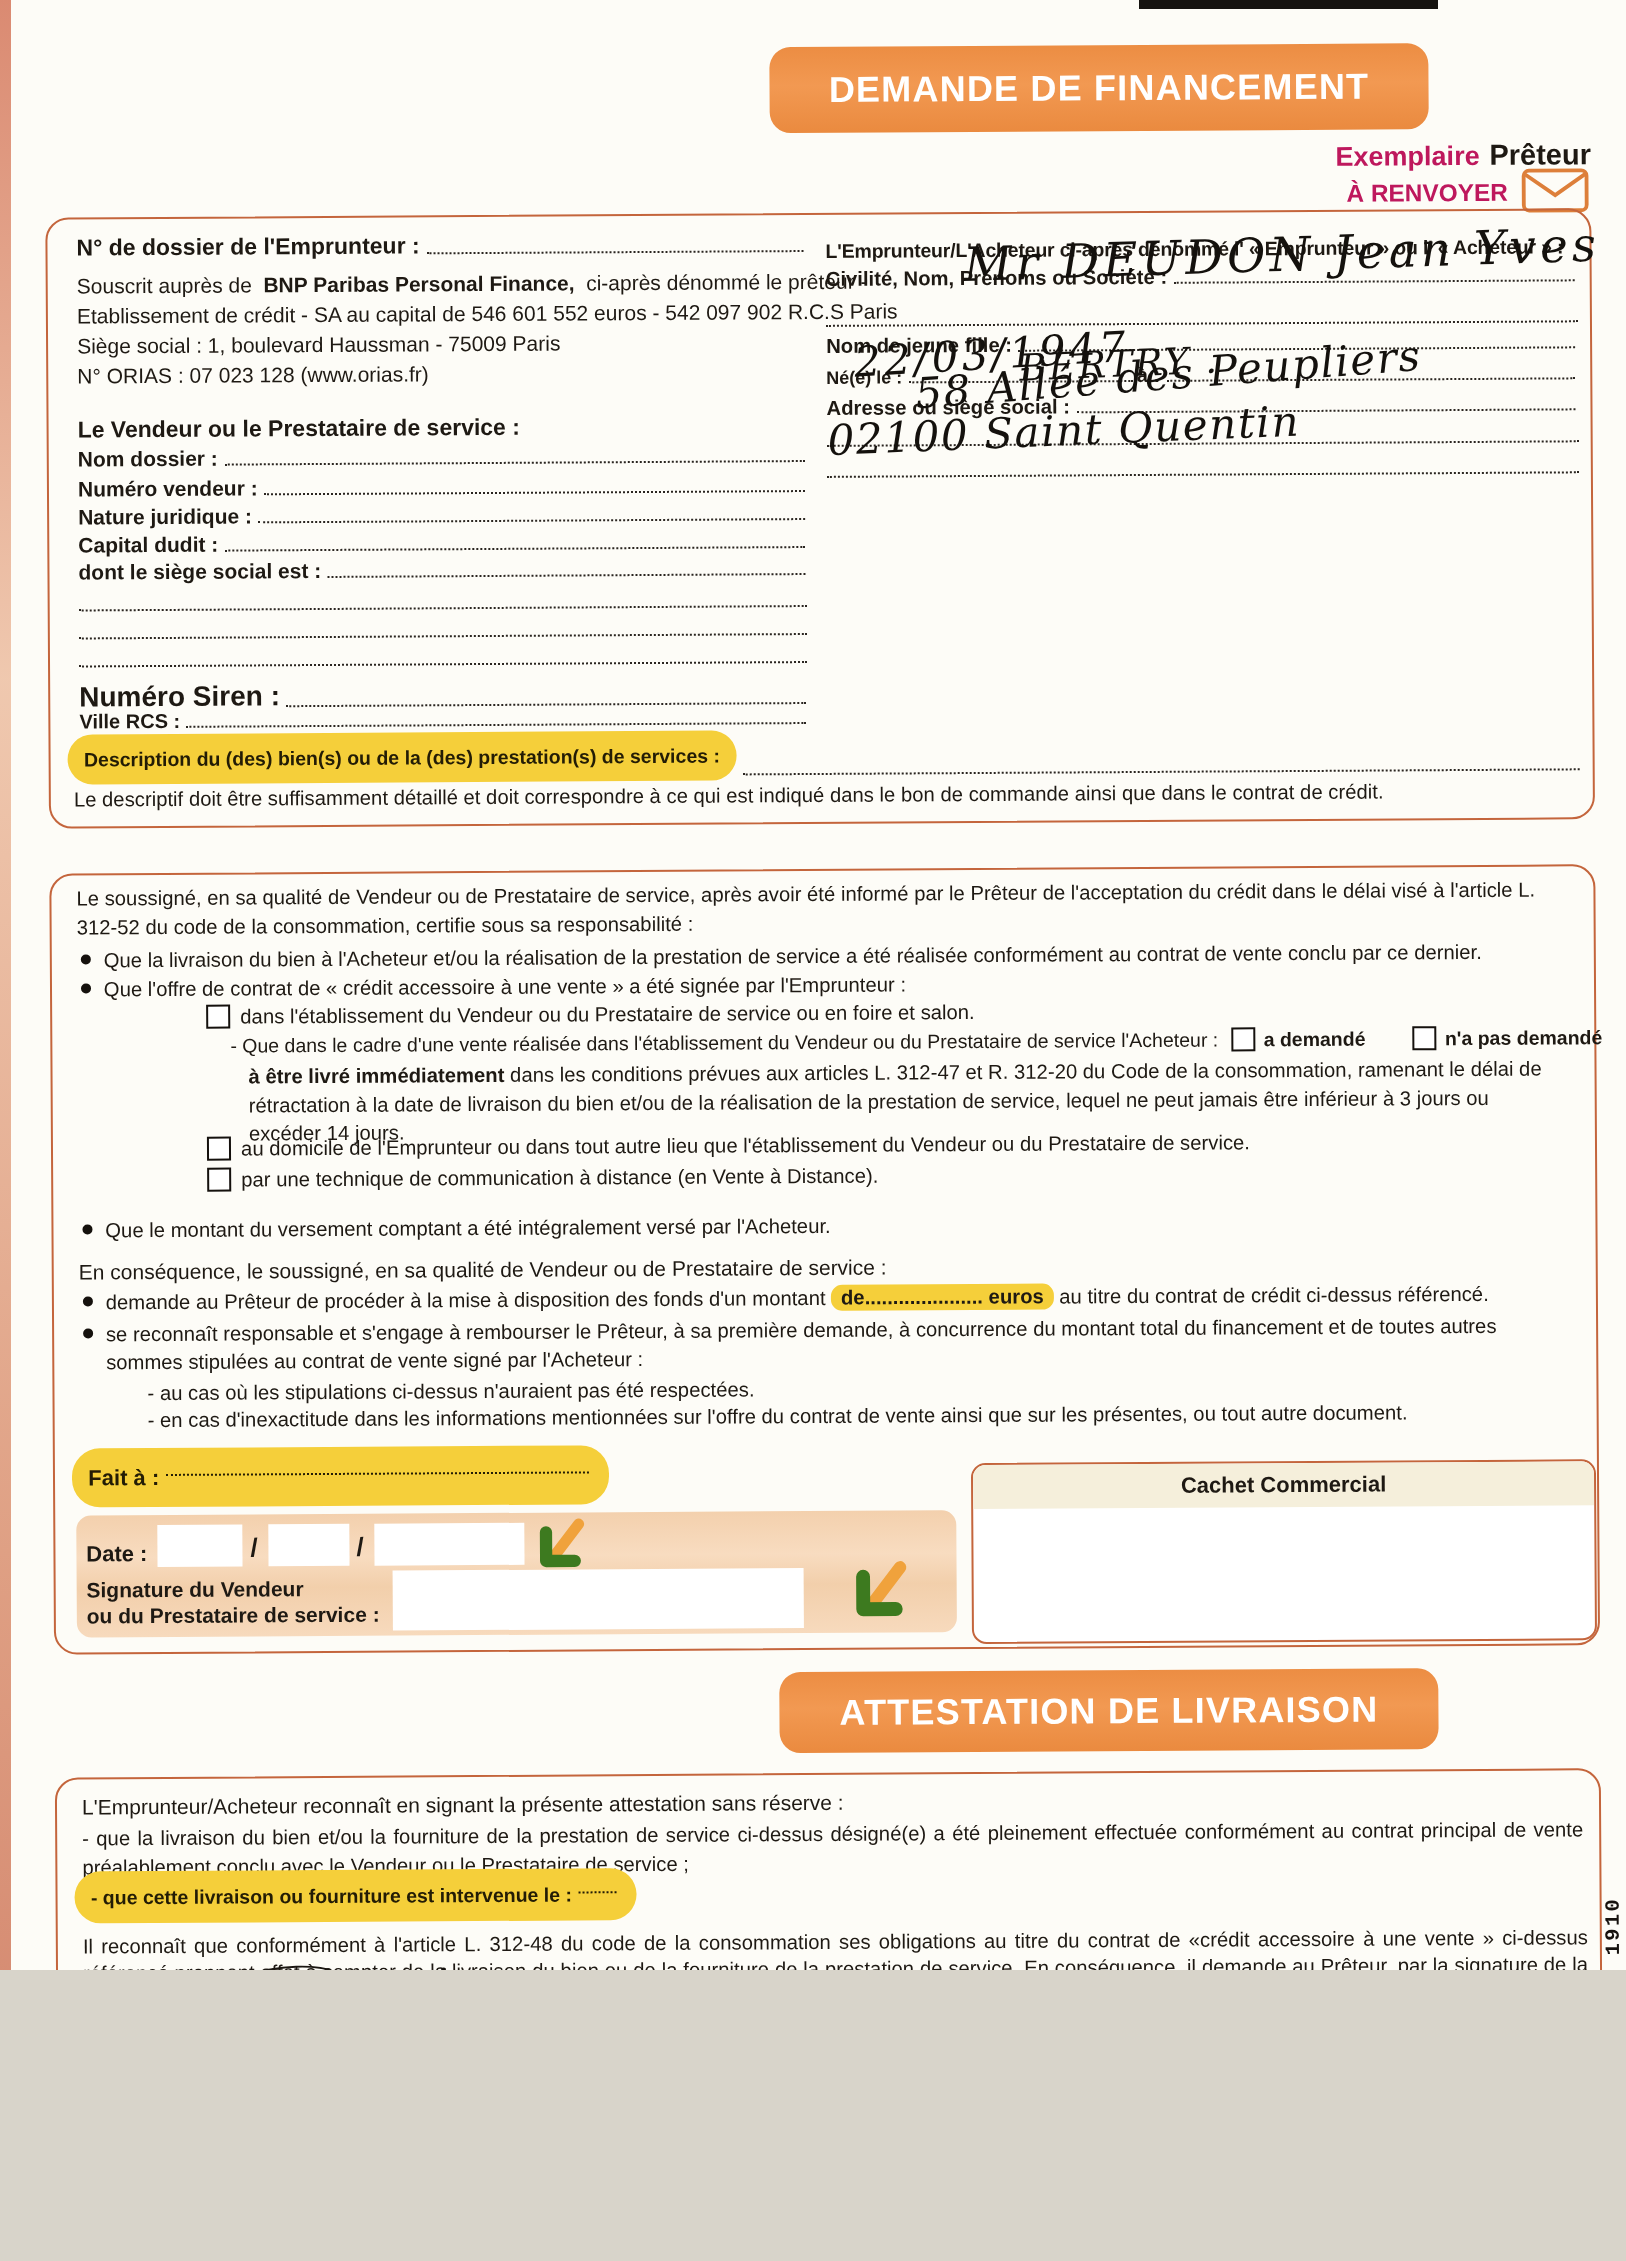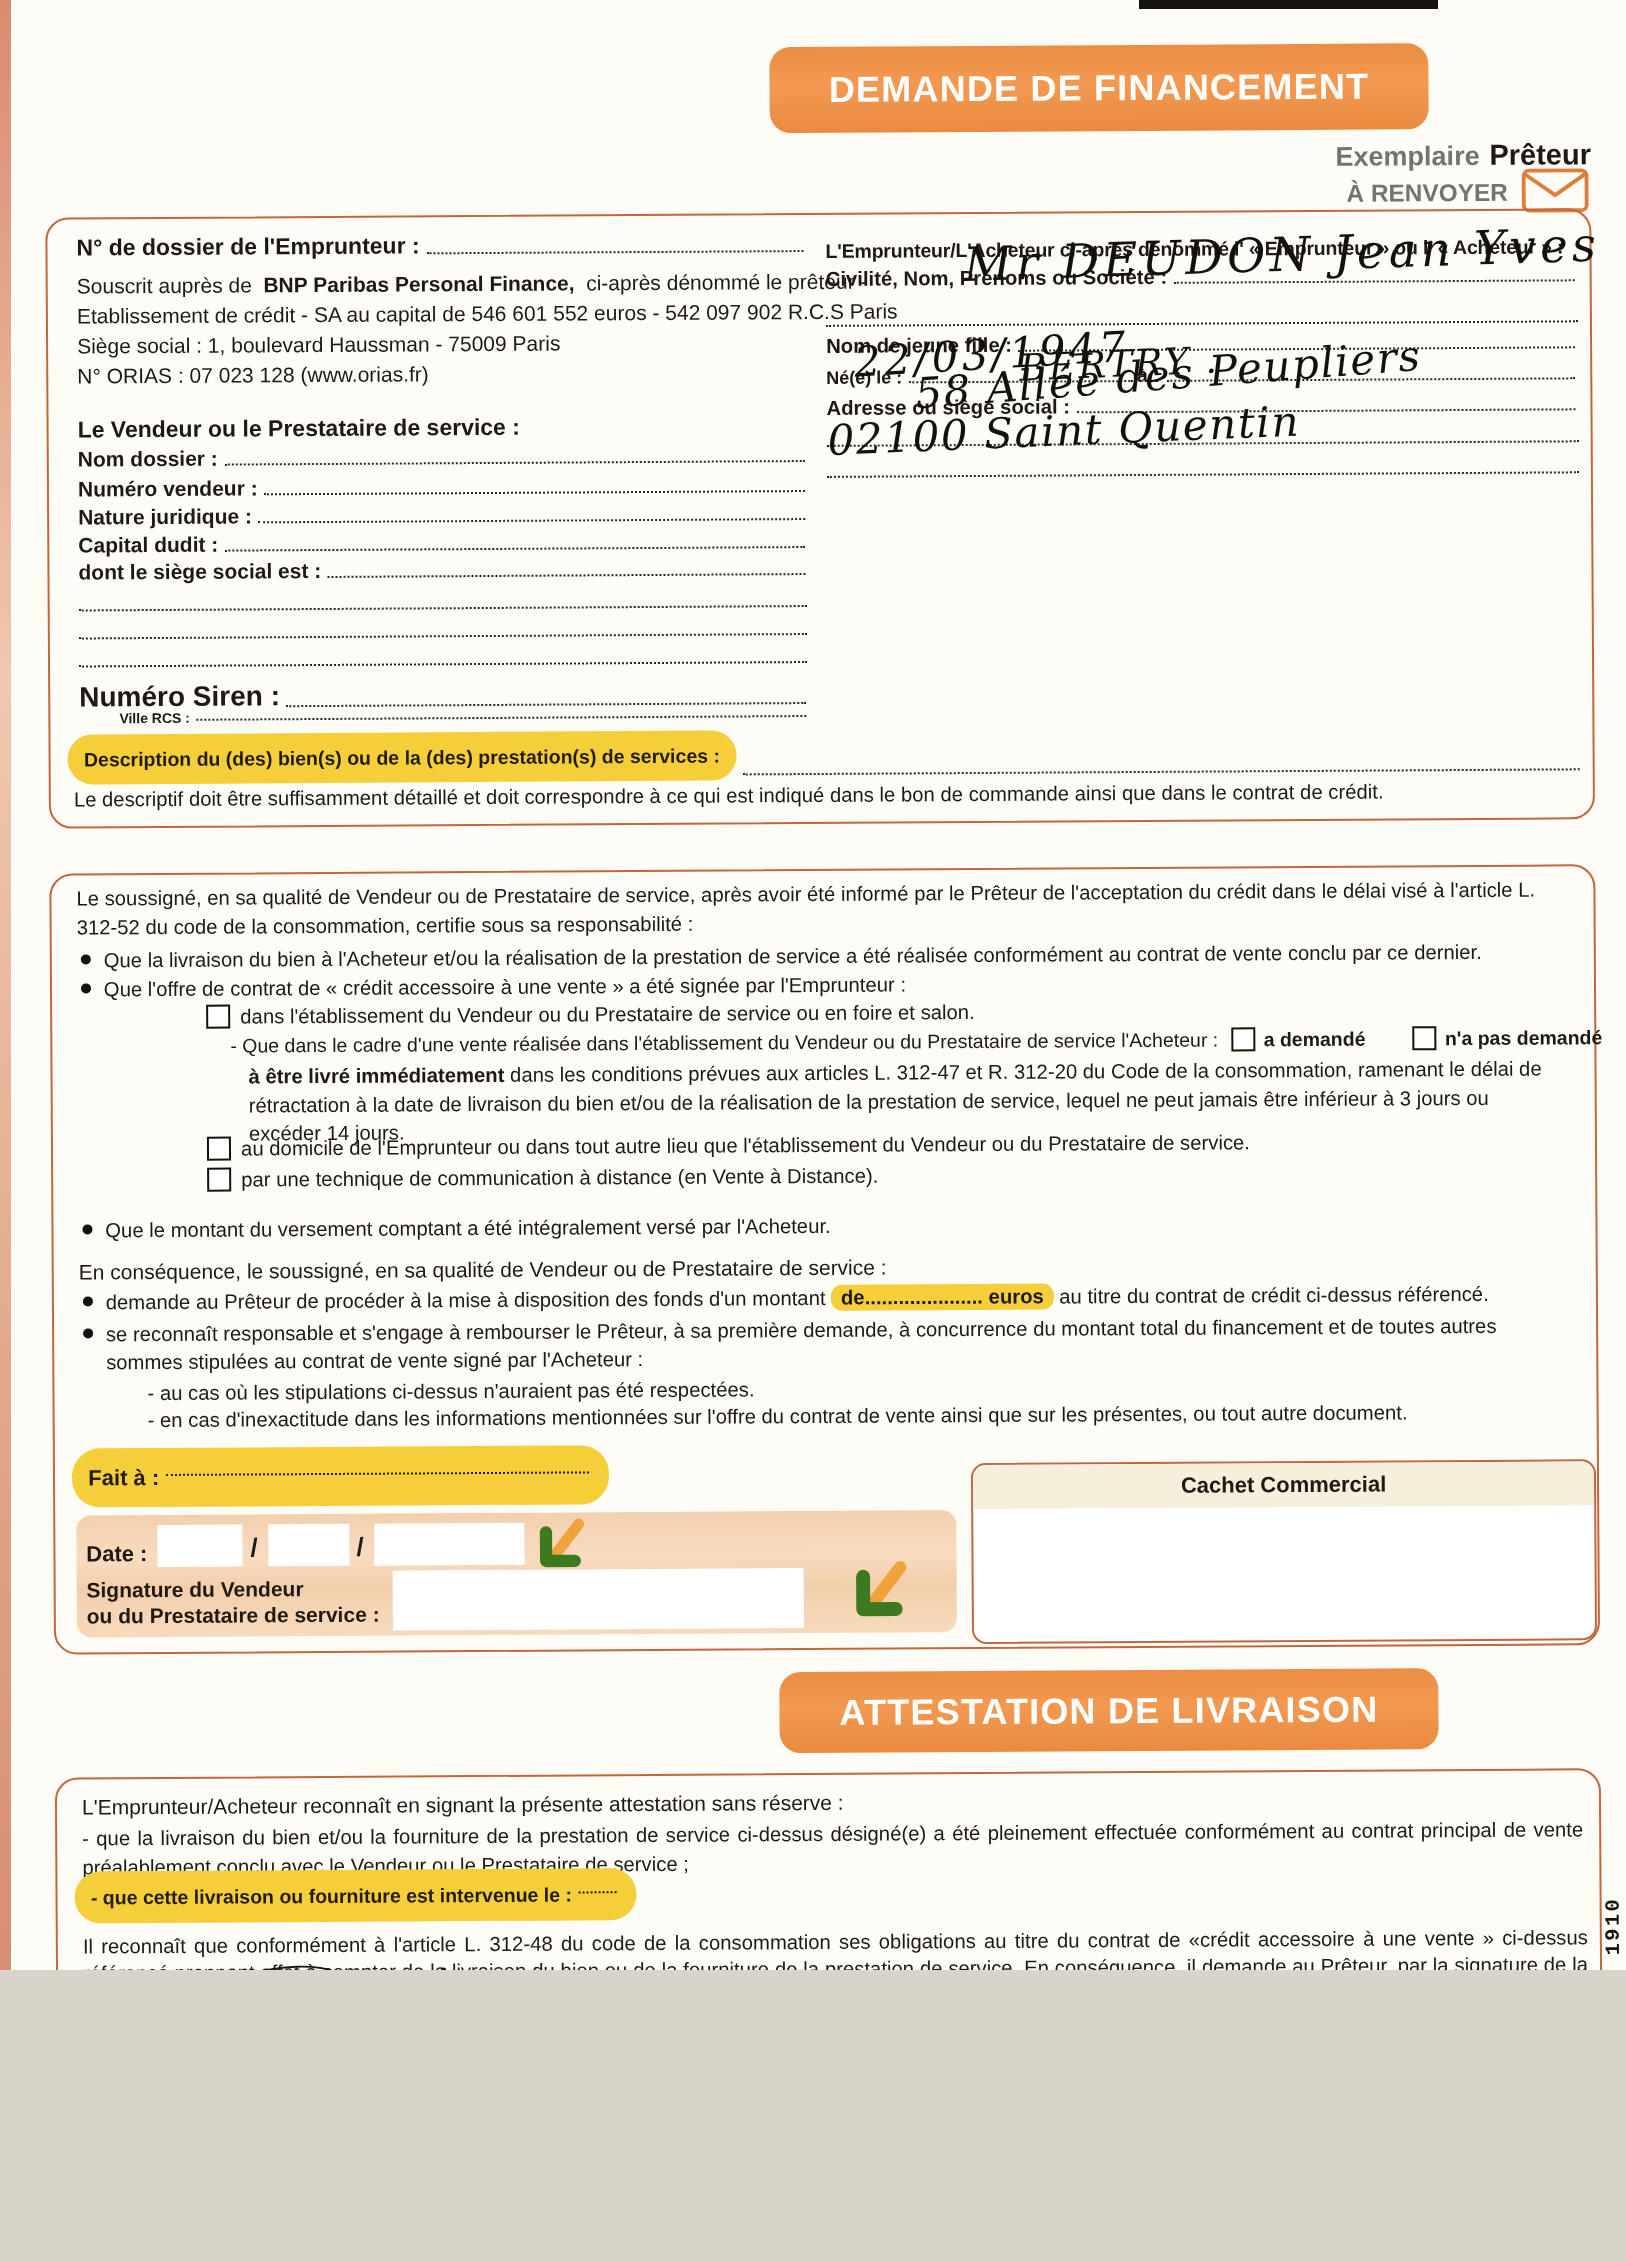--- a/index.html
+++ b/index.html
@@ -19,21 +19,21 @@
   .pill{background:#f5cf3a;border-radius:28px;display:flex;align-items:center;padding:0 16.3px;}
   .pilltext{font-weight:bold;font-size:20.3px;white-space:nowrap;color:#231c05;}
   .check{width:20.3px;height:20.3px;border:2.8px solid #15110d;background:#fff;display:inline-block;flex:0 0 auto;}
   .dot{width:9.8px;height:9.8px;background:#15110d;border-radius:50%;display:inline-block;flex:0 0 auto;margin:8.1px 13px 0 0;}
   .p25{font-size:20.3px;line-height:28.5px;}
   .p26{font-size:21px;line-height:29px;}
   .peach{background:linear-gradient(180deg,#f3d0ad 0%,#f8dcc0 35%,#f2cfab 60%,#f7dabd 100%);border-radius:14.6px;}
   .wbox{background:#fff;}
   .hand{font-family:"DejaVu Serif",serif;font-style:italic;color:#14110d;white-space:nowrap;transform-origin:0 50%;}
   .hl{background:#f5cf3a;border-radius:11.4px;padding:1.6px 9.8px;}
-  .orange{color:#737373;}
+  .orange{color:#be185d;}
   .just{text-align:justify;}
   .vside{writing-mode:vertical-rl;transform:rotate(180deg);font-family:"Liberation Mono",monospace;
          font-weight:bold;font-size:20.3px;letter-spacing:2.4px;color:#15110d;}
   .slash{font-weight:bold;font-size:26px;}
 </style>
 </head>
 <body>
 
 <div class="sheet">
   <div class="abs" style="left:0;top:0;width:10.6px;height:2261px;background:linear-gradient(180deg,#d4765a,#edbfa2 30%,#d98e6e 70%,#c96b50);opacity:.85;"></div>
@@ -97,21 +97,21 @@
       <span class="dots"></span>
     </div>
     <div class="abs dotline" style="left:81px;top:604px;width:728px;"></div>
     <div class="abs dotline" style="left:81px;top:632px;width:728px;"></div>
     <div class="abs dotline" style="left:81px;top:660px;width:728px;"></div>
     <div class="abs row" style="left:81px;top:677px;width:730px;">
       <span class="b nw" style="font-size:28px;">Numéro Siren :</span>
       <span class="dots"></span>
     </div>
     <div class="abs row" style="left:81px;top:706px;width:730px;">
-      <span class="b nw" style="font-size:14px;margin-left:40px;">Ville RCS :</span>
+      <span class="b nw" style="font-size:20px;">Ville RCS :</span>
       <span class="dots"></span>
     </div>
 
     <div class="abs b nw" style="left:830px;top:240px;font-size:19.5px;letter-spacing:-0.2px;">L'Emprunteur/L'Acheteur ci-après dénommé l' « Emprunteur » ou l' « Acheteur » :</div>
     <div class="abs row" style="left:830px;top:268px;width:752px;">
       <span class="b nw" style="font-size:20.3px;">Civilité, Nom, Prénoms ou Société :</span>
       <span class="dots"></span>
     </div>
     <div class="abs dotline" style="left:830px;top:324px;width:752px;"></div>
     <div class="abs row" style="left:830px;top:335px;width:752px;">

